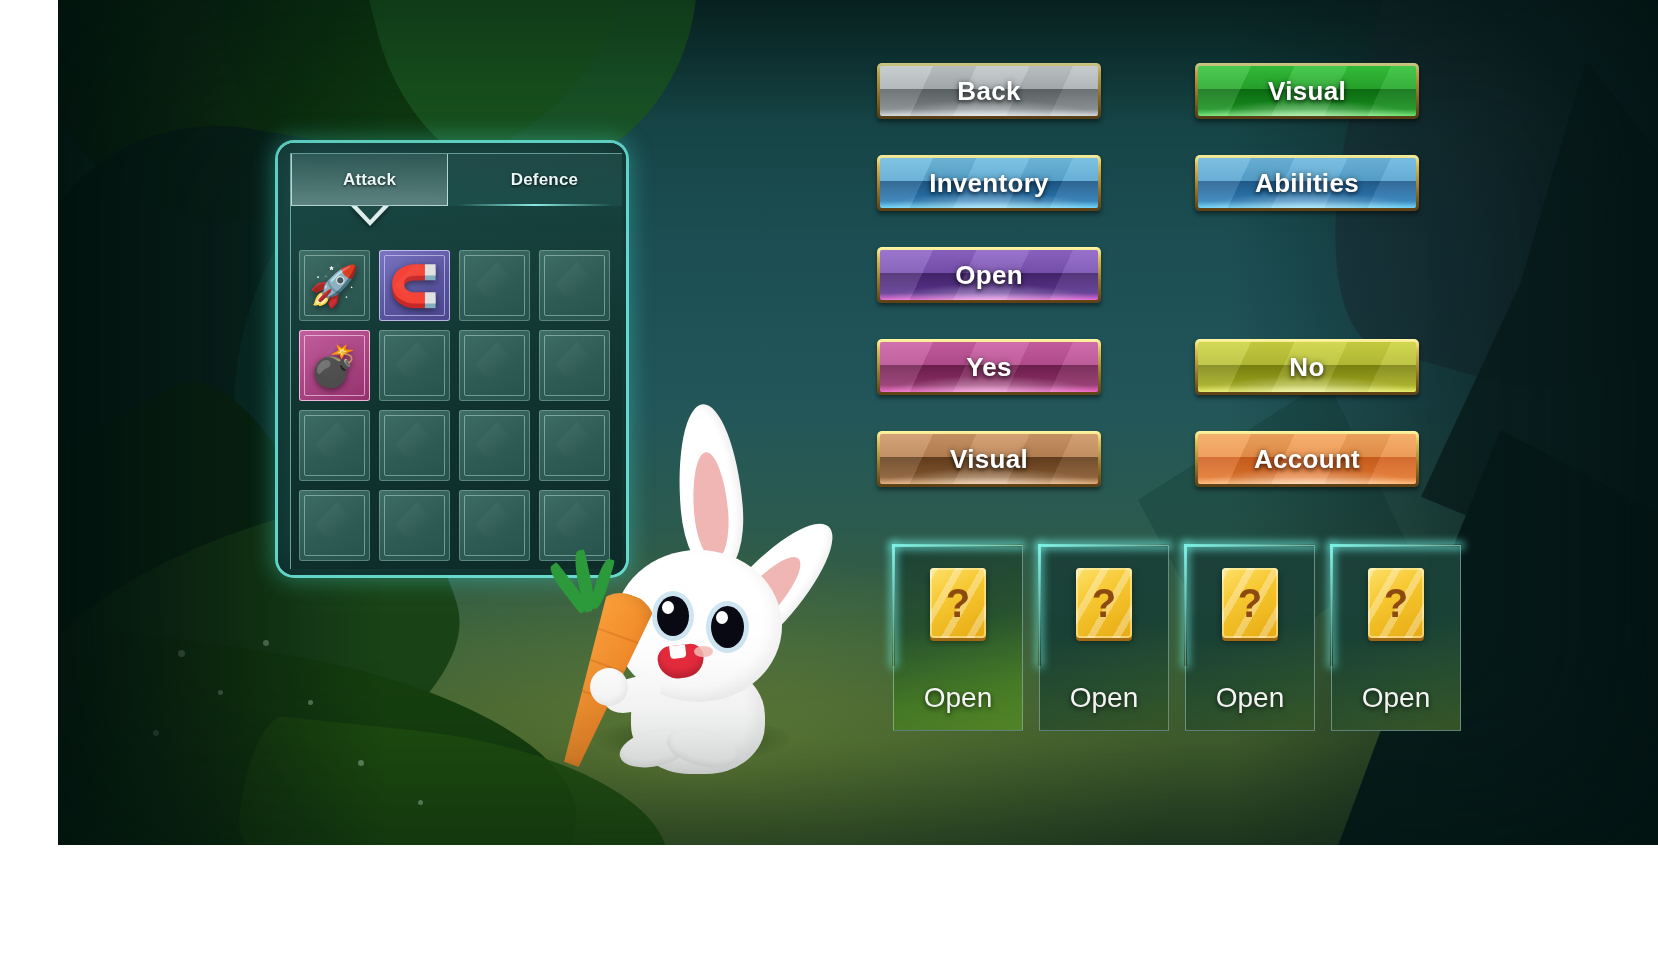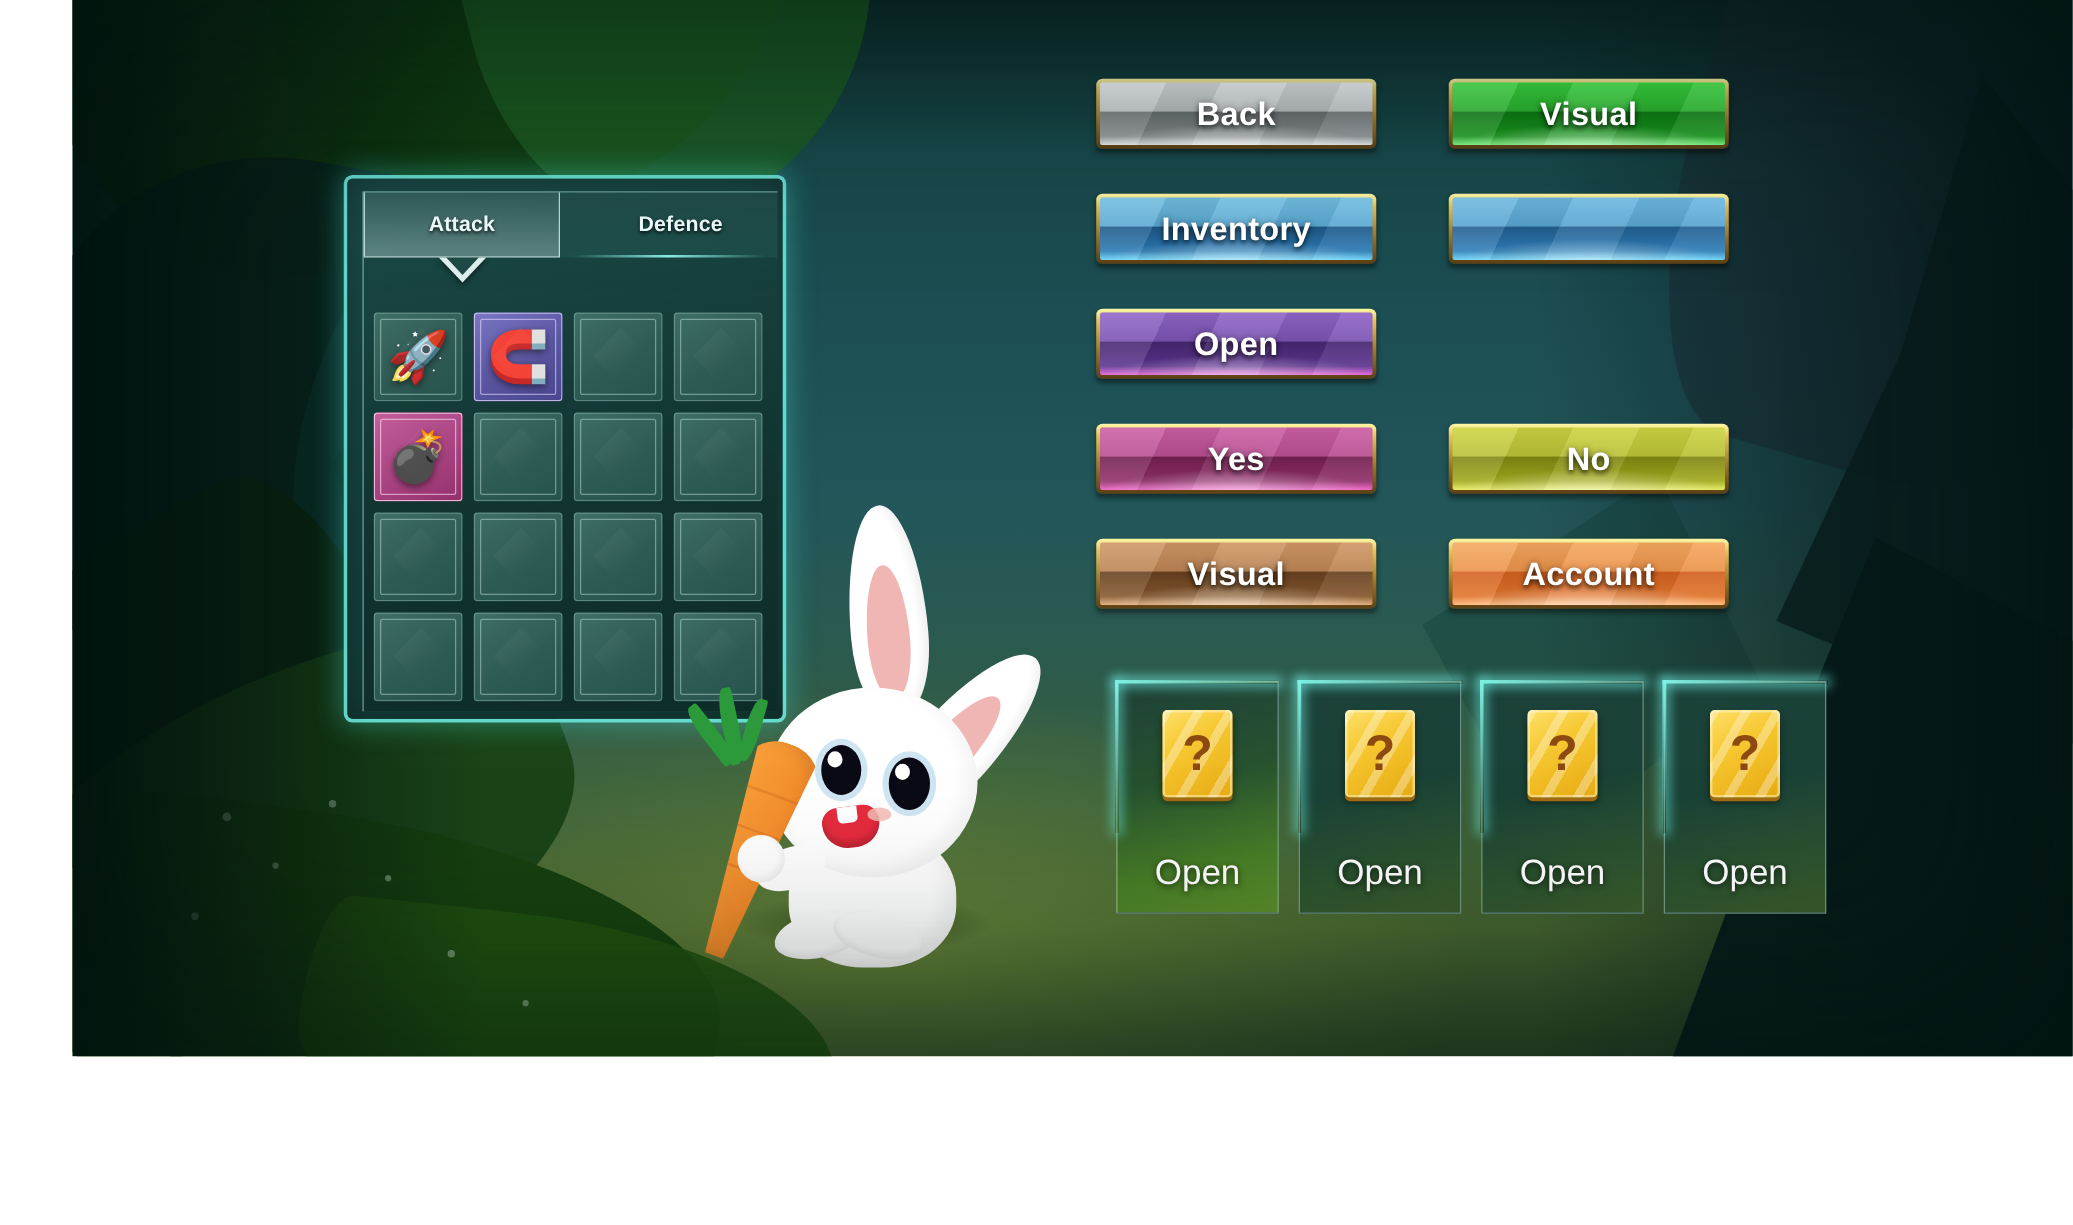--- a/index.html
+++ b/index.html
@@ -51,21 +51,21 @@
            clip-path:polygon(60% 0,100% 30%,100% 100%,10% 78%,40% 40%);}
   .lf-br-a{right:-40px;top:430px;width:380px;height:470px;background:#07201c;
            clip-path:polygon(48% 0,100% 22%,100% 100%,0 100%,22% 52%);}
   .lf-mr{right:250px;top:380px;width:270px;height:300px;background:#113c36;opacity:.35;
            clip-path:polygon(70% 0,100% 55%,36% 100%,0 40%);}
 
   .dots{position:absolute;border-radius:50%;background:rgba(200,225,200,.5);}
 
   
   #inv-panel{position:absolute;left:220px;top:143px;width:348px;height:432px;
-    border-radius:4px;
+    border-radius:16px;
     background:linear-gradient(160deg,#1d4f4c 0%,#174642 40%,#133c38 100%);
     box-shadow:0 0 0 3px rgba(110,235,225,.85), 0 0 22px 5px rgba(70,220,210,.38),
                inset 0 0 40px rgba(0,0,0,.35);
     padding:10px;box-sizing:border-box;}
   #inv-inner{position:absolute;left:12px;top:10px;right:4px;bottom:6px;
     border:1px solid rgba(180,255,250,.55);border-right:none;border-bottom:none;
     background:linear-gradient(170deg,#1b4a47,#10332f 60%,#0d2c29);}
 
   .tabs{position:absolute;left:0;top:0;display:flex;width:100%;height:52px;}
   .tab{flex:1;position:relative;display:flex;align-items:center;justify-content:center;
@@ -99,21 +99,21 @@
   .slot.rare:before{border-color:rgba(235,228,255,.55);}
   .slot.epic{background:linear-gradient(150deg,#c45f9e,#a94482 55%,#93306c);
         box-shadow:inset 0 0 0 1px rgba(255,215,240,.8);}
   .slot.epic:before{border-color:rgba(255,225,245,.6);}
   .slot .glyph{position:absolute;left:0;top:0;width:100%;height:100%;
         display:flex;align-items:center;justify-content:center;font-size:40px;line-height:1;
         filter:drop-shadow(0 2px 3px rgba(0,0,0,.5));}
 
   
   #menu{position:absolute;left:819px;top:63px;width:560px;}
-  .btn-row{display:flex;gap:58px;margin-bottom:36px;text-align:right;}
+  .btn-row{display:flex;gap:94px;margin-bottom:36px;text-align:right;}
   .gbtn{position:relative;width:224px;height:56px;box-sizing:border-box;
         border-radius:4px;cursor:pointer;
         border:3px solid transparent;
         background-clip:padding-box;
         box-shadow:0 3px 4px rgba(0,0,0,.45);}
   .gbtn .frame{position:absolute;left:-3px;top:-3px;right:-3px;bottom:-3px;border-radius:5px;
         background:linear-gradient(180deg,#fff9a8 0%,#e3c258 18%,#9a7426 62%,#5c3f13 100%);
         z-index:0;}
   .gbtn .face{position:absolute;left:0;top:0;right:0;bottom:0;border-radius:2px;z-index:1;
         overflow:hidden;}
@@ -324,20 +324,21 @@
 
       <div class="btn-row">
         <div class="gbtn">
           <div class="frame"></div>
           <div class="face" style="background:linear-gradient(180deg,#71bde0 0%,#5aa8d2 46%,#1e5888 47%,#2a7ab4 86%,#62d3f7 100%);"></div>
           <div class="lbl">Inventory</div>
         </div>
         <div class="gbtn">
           <div class="frame"></div>
           <div class="face" style="background:linear-gradient(180deg,#6eb8df 0%,#57a4d0 46%,#235e90 47%,#2d7eb8 86%,#63d2f6 100%);"></div>
+          <div class="lbl">Abilities</div>
         </div>
       </div>
 
       <div class="btn-row">
         <div class="gbtn">
           <div class="frame"></div>
           <div class="face" style="background:linear-gradient(180deg,#9065c8 0%,#7a52b2 46%,#45266f 47%,#5c3490 86%,#e35ed6 100%);"></div>
           <div class="lbl">Open</div>
         </div>
       </div>

